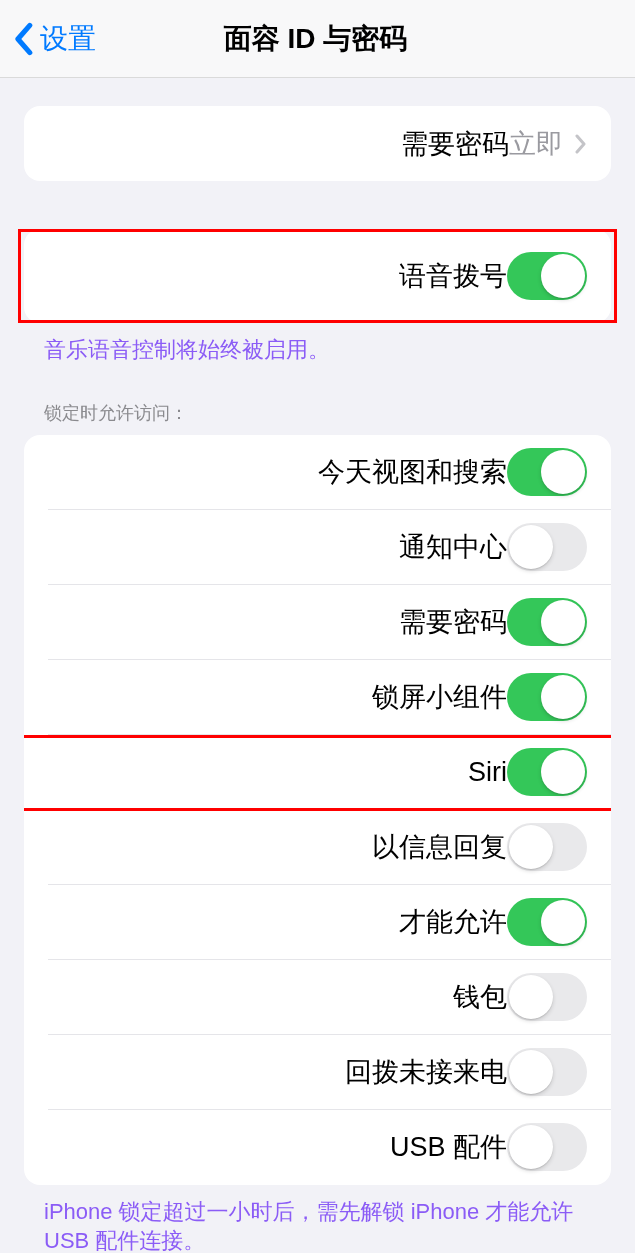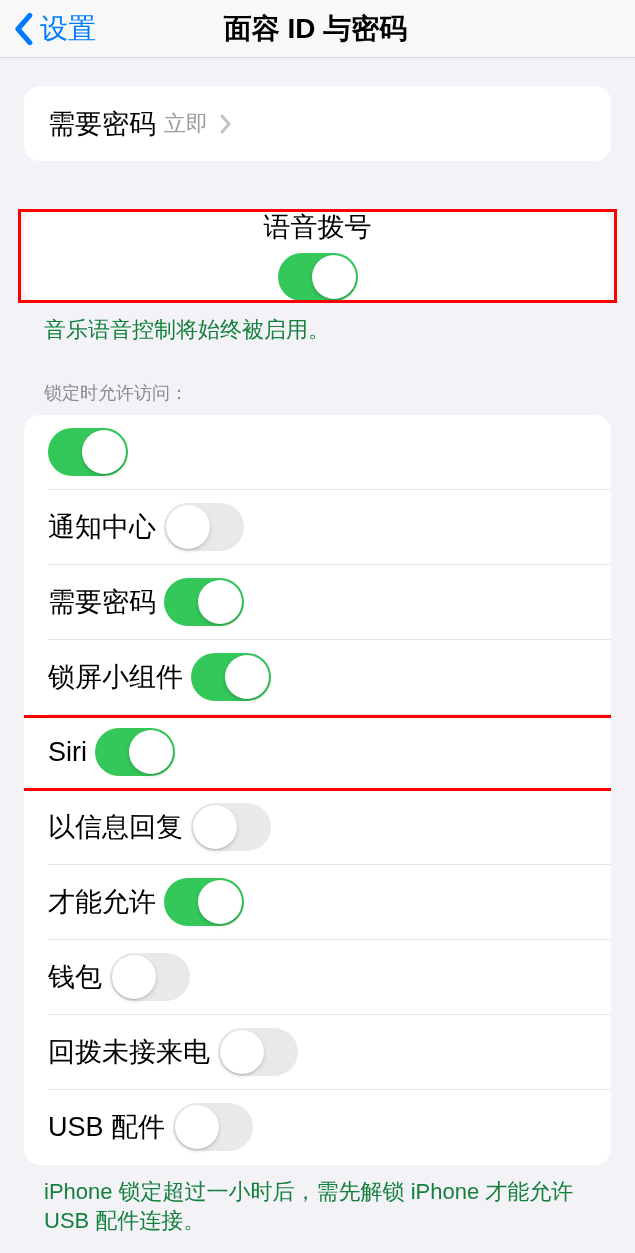--- a/index.html
+++ b/index.html
@@ -11,21 +11,21 @@
     body {
       font-family: -apple-system, "PingFang SC", "Helvetica Neue", Helvetica, Arial, sans-serif;
       background: #f2f2f7;
       width: 635px;
       height: 1253px;
       overflow: hidden;
     }
     .header {
       display: flex;
       align-items: center;
-      height: 58px;
+      height: 78px;
       padding: 0 12px;
       background: #f8f8f9;
       border-bottom: 1px solid #dadada;
       position: relative;
     }
     .back {
       display: flex;
       align-items: center;
       gap: 6px;
       color: #007aff;
@@ -53,37 +53,36 @@
       background: #fff;
       border-radius: 16px;
       overflow: hidden;
     }
     .group.first {
       margin-top: 28px;
     }
     .row {
       display: flex;
       align-items: center;
-      justify-content: flex-start;
+      justify-content: flex-end;
       min-height: 75px;
       padding: 0 24px 0 24px;
       position: relative;
-      gap: 8px;
     }
     .row-label {
       font-size: 27px;
       color: #000;
     }
     .row-value {
       display: flex;
       align-items: center;
       gap: 12px;
     }
     .value-text {
-      font-size: 22px;
+      font-size: 27px;
       color: #9a9aa0;
     }
     .chevron {
       width: 12px;
       height: 20px;
       color: #c4c4c8;
     }
     .sep {
       position: absolute;
       bottom: 0;
@@ -119,21 +118,21 @@
     }
     .toggle.on .knob {
       right: 2px;
     }
     .toggle.off .knob {
       left: 2px;
     }
     .footer-text {
       margin: 12px 44px 0;
       font-size: 22px;
-      color: #15803d;
+      color: #8b5cf6;
       line-height: 1.35;
     }
     .header-text {
       margin: 36px 44px 10px;
       font-size: 18px;
       color: #8a8a8e;
     }
     .highlight-box {
       position: relative;
     }
@@ -190,33 +189,34 @@
         <span class="value-text">立即</span>
         <svg class="chevron" viewBox="0 0 12 20" fill="none">
           <path d="M2 2 L9 10 L2 18" stroke="#c4c4c8" stroke-width="3" stroke-linecap="round" stroke-linejoin="round"></path>
         </svg>
       </div>
     </div>
   </div>
 
   <div class="highlight-box" style="margin:48px 24px 0;">
     <div class="group" style="margin:0;">
-      <div class="row" style="min-height:94px;flex-direction:column;">
+      <div class="row" style="min-height:94px;">
         <div class="row-label">语音拨号</div>
         <div class="toggle on">
             <div class="knob"></div>
           </div>
       </div>
     </div>
   </div>
   <div class="footer-text">音乐语音控制将始终被启用。</div>
 
   <div class="header-text">锁定时允许访问：</div>
   <div class="group2" id="lock-access-list">
       <div class="row">
+        <div class="row-label">今天视图和搜索</div>
         <div class="toggle on">
           <div class="knob"></div>
         </div>
         <div class="sep"></div>
       </div>
       <div class="row">
         <div class="row-label">通知中心</div>
         <div class="toggle off">
           <div class="knob"></div>
         </div>

